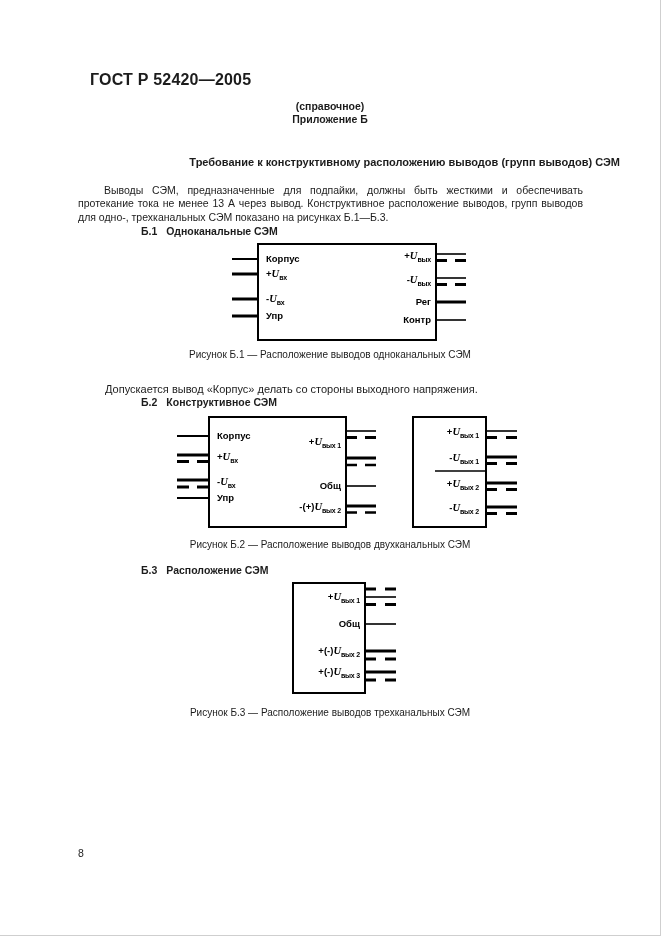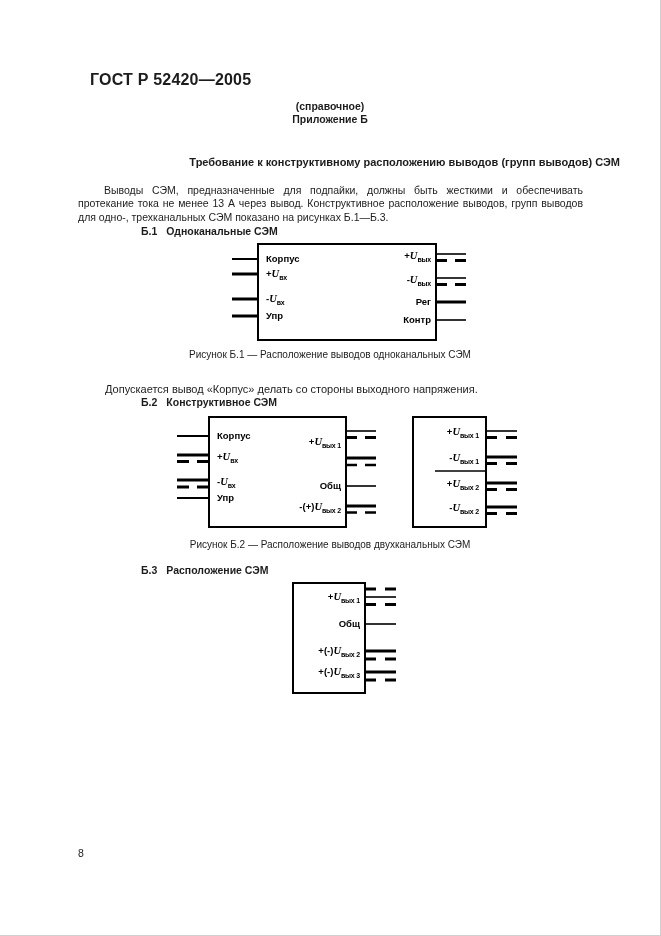--- a/index.html
+++ b/index.html
@@ -145,16 +145,17 @@
         <line x1="75" y1="92" x2="106" y2="92" stroke-width="3"></line>
         <line x1="75" y1="100" x2="106" y2="100" stroke-width="3" stroke-dasharray="11 9"></line>
       </g>
     </svg>
     <div class="plabel" style="right:45px; top:11px"><span>+</span><span class="sym">U</span><sub>вых 1</sub></div>
     <div class="plabel" style="right:45px; top:38px"><span>Общ</span><span class="sym"></span><sub></sub></div>
     <div class="plabel" style="right:45px; top:65px"><span>+(-)</span><span class="sym">U</span><sub>вых 2</sub></div>
     <div class="plabel" style="right:45px; top:86px"><span>+(-)</span><span class="sym">U</span><sub>вых 3</sub></div>
   </div>
 
+  <div class="caption" style="top:707px">Рисунок Б.3 — Расположение выводов трехканальных СЭМ</div>
 
   <div class="pagenum">8</div>
 
 </div>
 
 </body></html>

